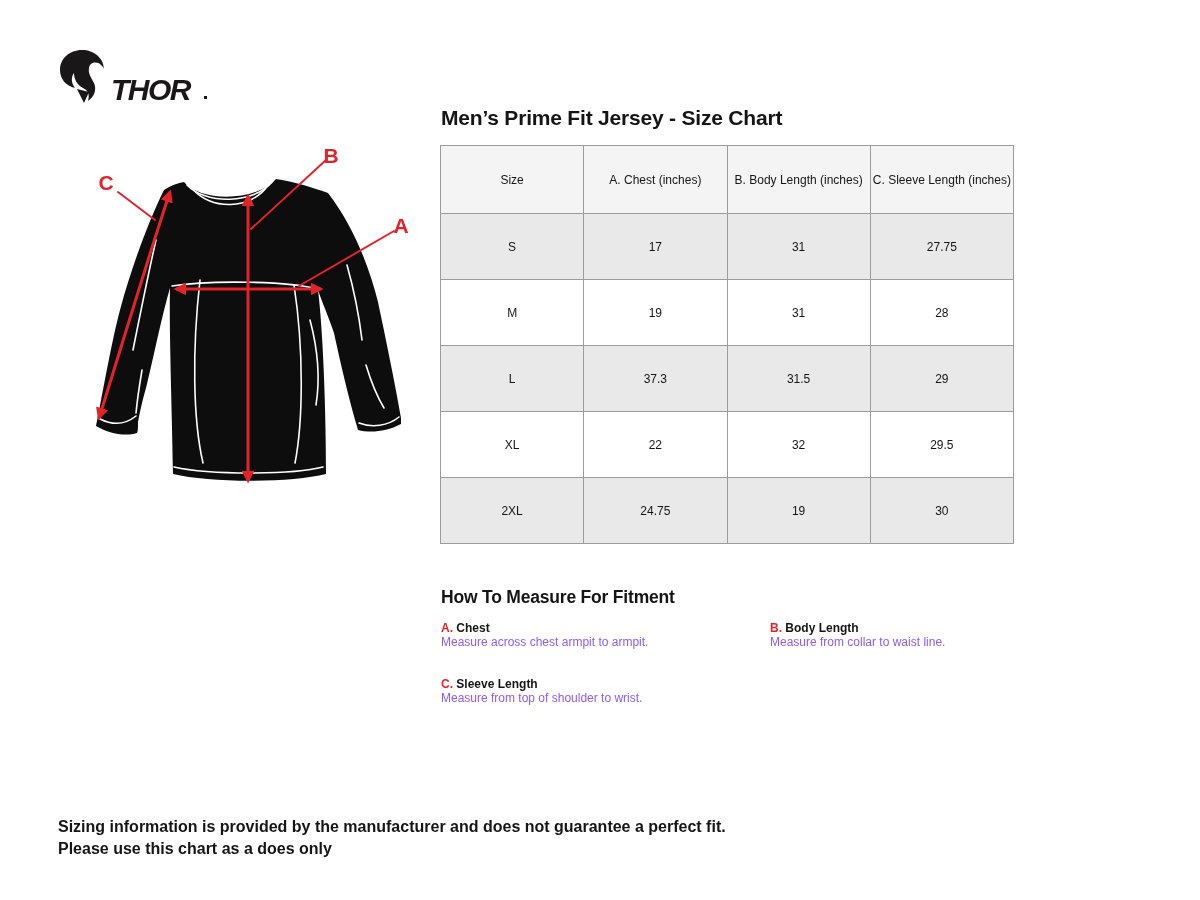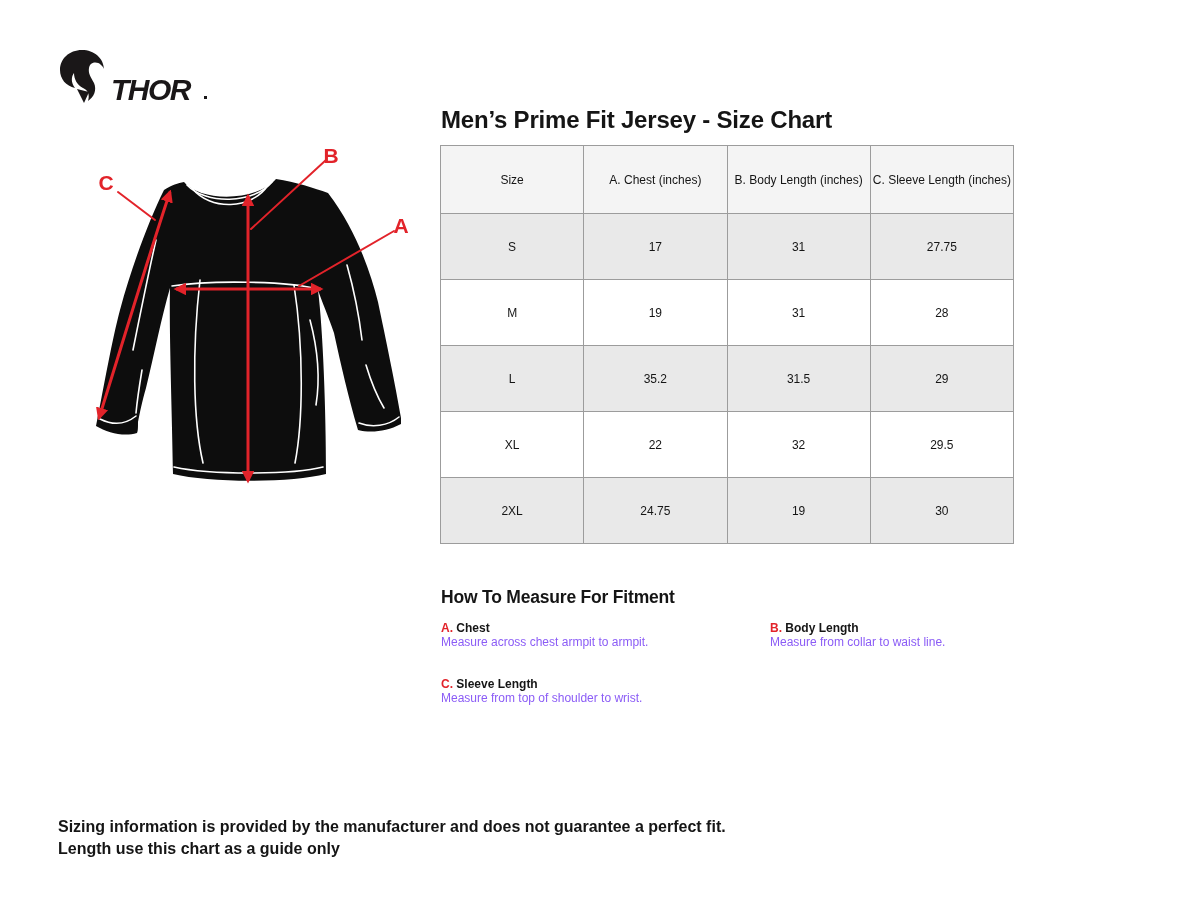--- a/index.html
+++ b/index.html
@@ -5,21 +5,21 @@
   html,body{margin:0;padding:0;}
   body{
     width:1200px;height:900px;position:relative;background:#ffffff;
     font-family:"Liberation Sans",sans-serif;color:#111;overflow:hidden;
   }
   .logo{position:absolute;left:58px;top:48px;}
   .jersey{position:absolute;left:60px;top:130px;}
 
   .page-title{
     position:absolute;left:441px;top:106px;margin:0;
-    font-size:24px;font-weight:bold;letter-spacing:-0.2px;color:#151515;
+    font-size:21px;font-weight:bold;letter-spacing:-0.2px;color:#151515;
   }
 
   table.size-table{
     position:absolute;left:440px;top:145px;width:574px;
     border-collapse:collapse;table-layout:fixed;
   }
   .size-table th,.size-table td{
     border:1px solid #9c9c9c;text-align:center;vertical-align:middle;
     font-size:12px;font-weight:normal;color:#151515;padding:0;
   }
@@ -143,21 +143,21 @@
       <td>27.75</td>
     </tr>
     <tr class="plain">
       <td>M</td>
       <td>19</td>
       <td>31</td>
       <td>28</td>
     </tr>
     <tr class="shade">
       <td>L</td>
-      <td>35.2</td>
+      <td>37.3</td>
       <td>31.5</td>
       <td>29</td>
     </tr>
     <tr class="plain">
       <td>XL</td>
       <td>22</td>
       <td>32</td>
       <td>29.5</td>
     </tr>
     <tr class="shade">
@@ -191,14 +191,14 @@
         <span class="m-letter">C.</span>
         <span>Sleeve Length</span>
       </div>
       <div class="m-desc">Measure from top of shoulder to wrist.</div>
     </div>
   </div>
 </div>
 
 <div class="footer">
   <div>Sizing information is provided by the manufacturer and does not guarantee a perfect fit.</div>
-  <div>Length use this chart as a guide only</div>
+  <div>Please use this chart as a does only</div>
 </div>
 
 </body></html>

